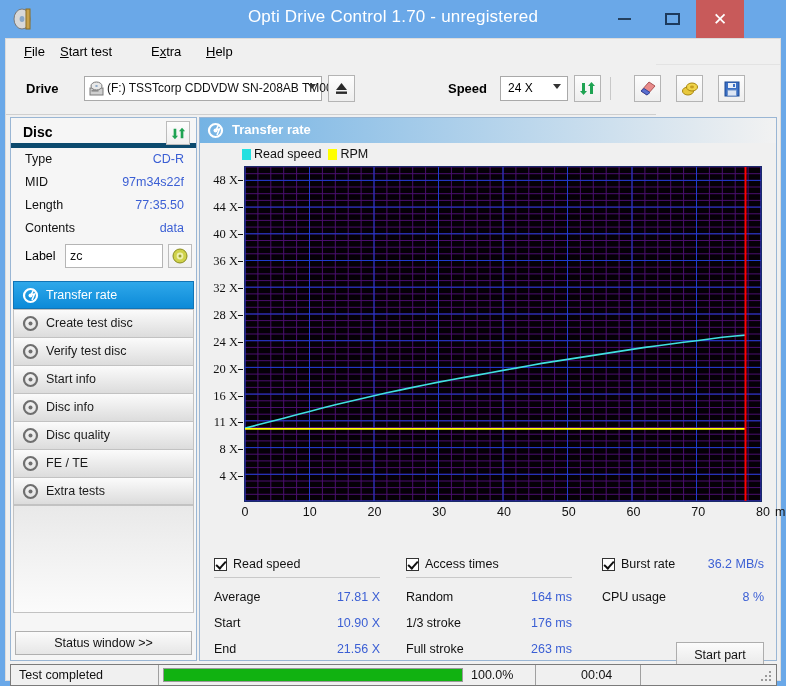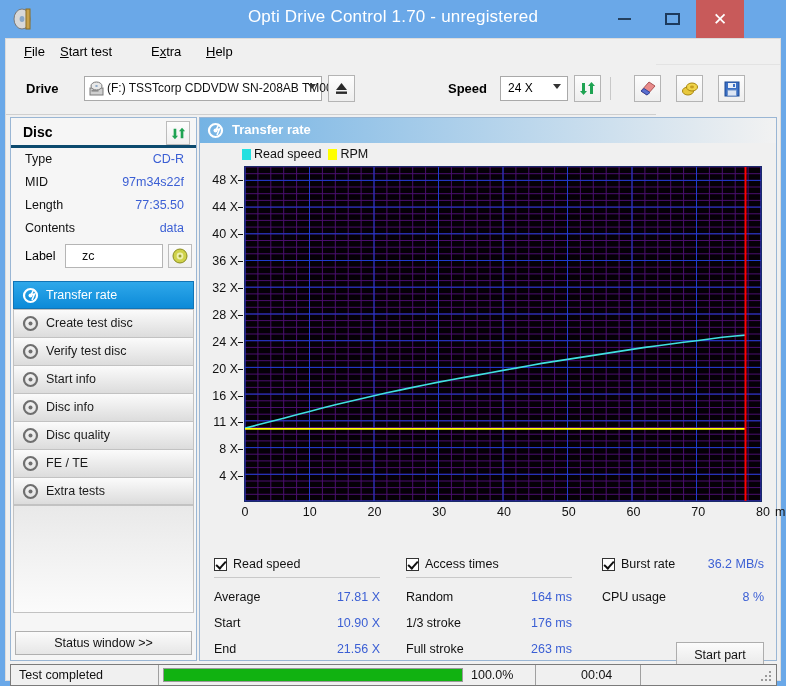--- a/index.html
+++ b/index.html
@@ -88,38 +88,38 @@
   .tb-sep{position:absolute;left:604px;top:13px;width:1px;height:23px;background:#c8c8c8;}
   .arr-dn{width:0;height:0;border-left:4px solid transparent;border-right:4px solid transparent;border-top:5px solid #333;display:block;}
 
   
   .leftpanel{
     position:absolute;left:4px;top:78px;width:187px;height:544px;
     background:#f6f6f6;border:1px solid #9ab6d4;box-sizing:border-box;
   }
   .disc-head{
     position:absolute;left:0;top:0;width:185px;height:30px;
-    background:#f6f6f6;border-bottom:3px solid #0c4a6e;box-sizing:border-box;
+    background:#f6f6f6;border-bottom:5px solid #0c4a6e;box-sizing:border-box;
   }
   .disc-head .ttl{position:absolute;left:12px;top:6px;font-weight:bold;font-size:14px;}
   .disc-refresh{
     position:absolute;right:6px;top:3px;width:24px;height:24px;
     background:linear-gradient(#fdfdfd,#efefef);border:1px solid #bcbcbc;box-sizing:border-box;
     display:flex;align-items:center;justify-content:center;
   }
   .disc-rows{position:absolute;left:0;top:31px;width:185px;}
   .drow{position:relative;height:23px;}
   .drow .k{position:absolute;left:14px;top:3px;font-size:12.5px;color:#111;}
   .drow .v{position:absolute;right:12px;top:3px;font-size:12.5px;color:#3b5fd4;}
   .label-row{position:relative;height:32px;}
   .label-row .k{position:absolute;left:14px;top:8px;font-size:12.5px;}
   .label-input{
     position:absolute;left:54px;top:3px;width:98px;height:24px;
     background:#fff;border:1px solid #b5b5b5;box-sizing:border-box;
-    font-family:inherit;font-size:12.5px;padding:2px 16px;color:#111;
+    font-family:inherit;font-size:12.5px;padding:2px 4px;color:#111;
   }
   .label-btn{
     position:absolute;left:157px;top:3px;width:24px;height:24px;
     background:linear-gradient(#fdfdfd,#efefef);border:1px solid #bcbcbc;box-sizing:border-box;
     display:flex;align-items:center;justify-content:center;
   }
   .navlist{position:absolute;left:2px;top:163px;width:181px;}
   .navitem{
     position:relative;height:28px;box-sizing:border-box;
     background:linear-gradient(#fbfbfb,#dcdcdc);
@@ -160,21 +160,21 @@
   .chartarea{position:absolute;left:0;top:25px;width:576px;height:410px;background:#f0f0f0;}
   .legend{position:absolute;left:42px;top:4px;font-size:12.5px;color:#111;display:flex;align-items:center;gap:0px;}
   .lg-sw{display:inline-block;width:9px;height:11px;margin-right:3px;}
   .lg-t{margin-right:7px;}
   .plot{
     position:absolute;left:44px;top:23px;width:518px;height:336px;
     background:#050007;border:1px solid #1b2a6b;box-sizing:border-box;
     overflow:hidden;
   }
   .ylabels{position:absolute;left:0;top:23px;width:42px;height:336px;}
-  .ylabels div{position:absolute;right:4px;font-size:12.5px;color:#111;transform:translateY(-50%);}
+  .ylabels div{position:absolute;right:4px;font-size:12.5px;color:#111;transform:translateY(-50%);font-family:Liberation Serif, serif;}
   .ytick{position:absolute;left:38px;width:5px;height:1px;background:#111;}
   .xlabels{position:absolute;left:0;top:362px;width:576px;height:20px;}
   .xlabels div{position:absolute;font-size:12.5px;color:#111;transform:translateX(-50%);}
   .xunit{position:absolute;font-size:12.5px;color:#111;}
 
   
   .stats{position:absolute;left:0;top:435px;width:576px;height:107px;background:#f0f0f0;}
   .cb{position:absolute;width:13px;height:13px;background:#fff;border:1px solid #333;box-sizing:border-box;}
   .cb::after{content:"";position:absolute;left:3px;top:0px;width:4px;height:8px;border:solid #111;border-width:0 2px 2px 0;transform:rotate(42deg);}
   .cbl{position:absolute;font-size:12.5px;color:#111;}

